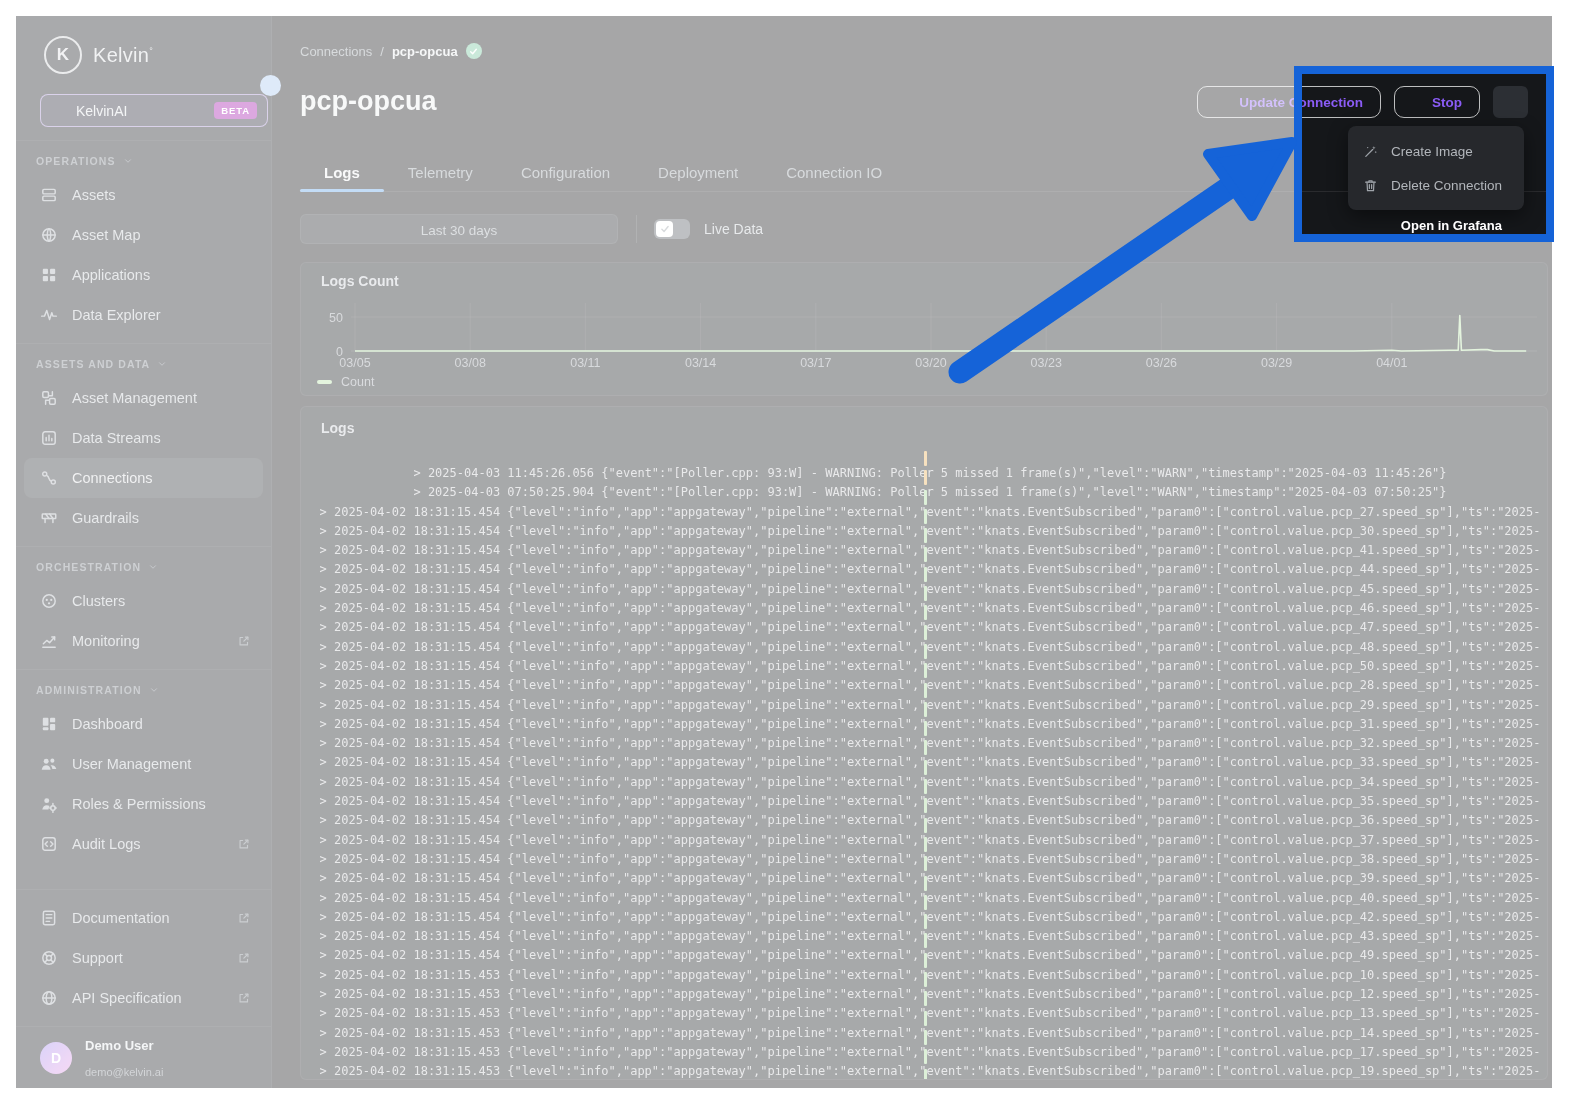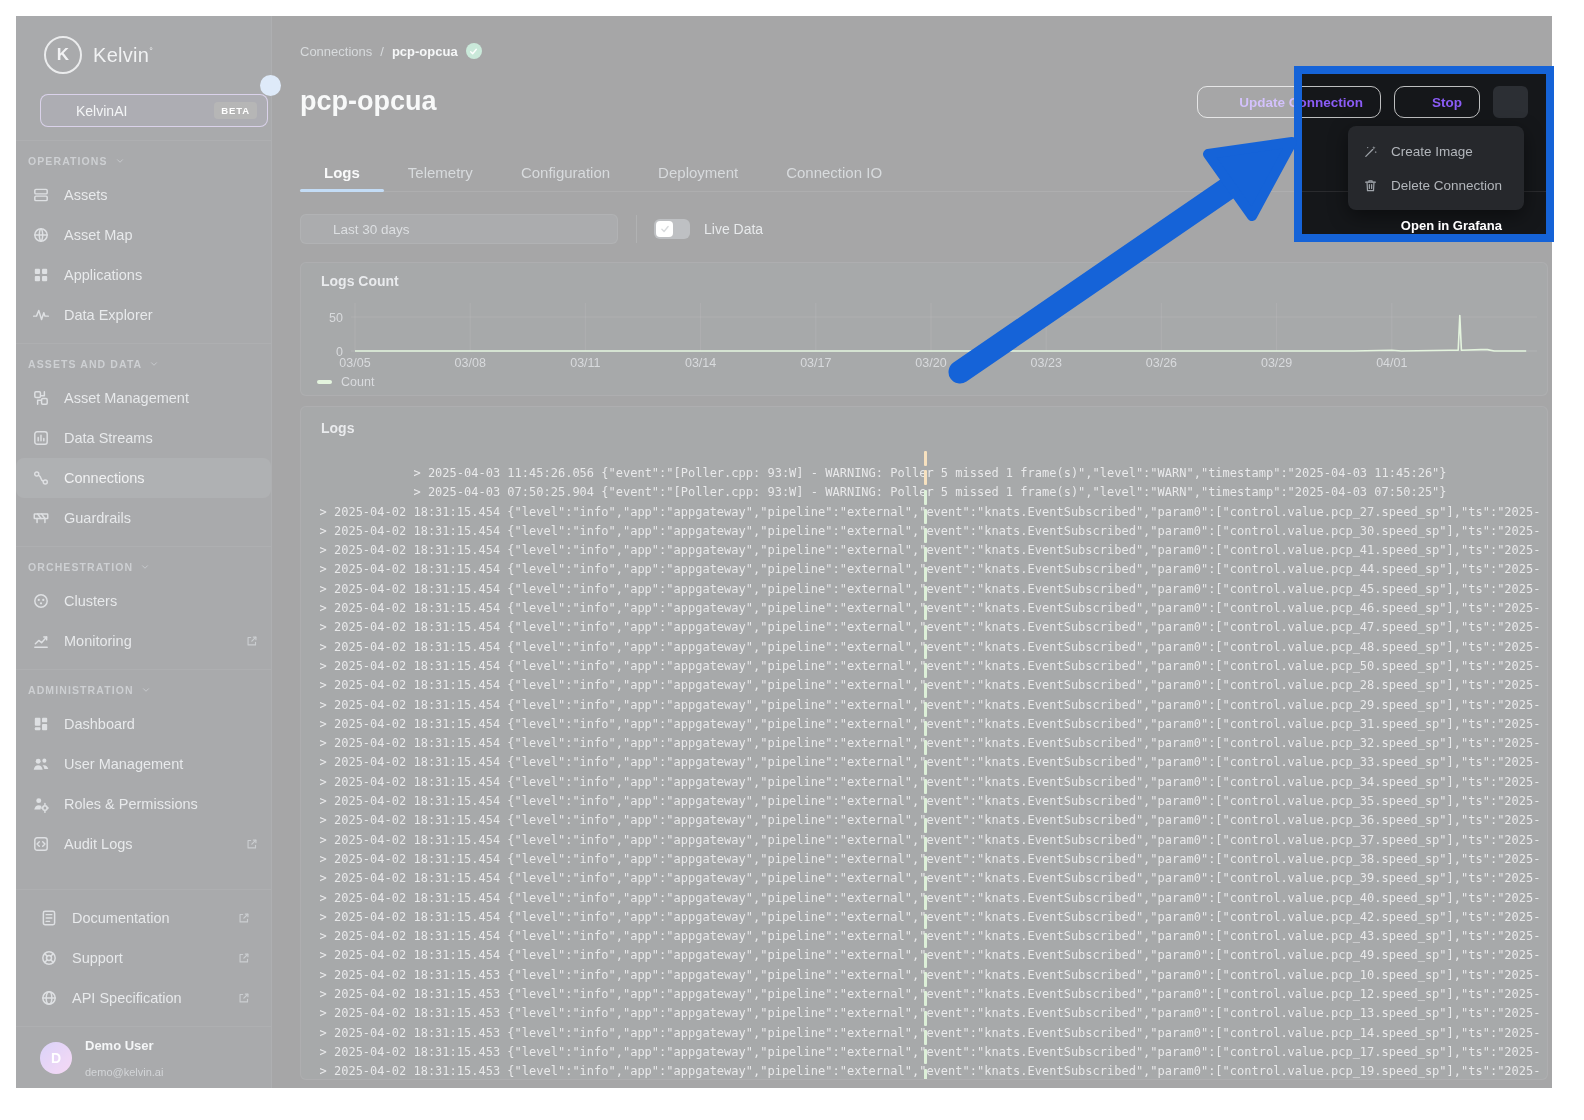--- a/index.html
+++ b/index.html
@@ -17,23 +17,23 @@
   .logo-word { font-size:20px; color:#d9dcdf; margin-left:11px; letter-spacing:.3px; }
   .logo-word sup { font-size:9px; }
   .collapse-btn { position:absolute; right:-10px; top:59px; width:21px; height:21px; border-radius:50%;
                   background:#a9c7ee; color:#1c55b0; display:flex; align-items:center; justify-content:center;
                   z-index:10; border:none; cursor:pointer; }
   .kelvin-ai { margin:0 12px 13px 24px; width:228px; height:33px; flex:none;
                border:1px solid rgba(186,160,238,.8); background:rgba(150,120,220,.10); border-radius:8px;
                display:flex; align-items:center; gap:9px; padding:0 10px; cursor:pointer; }
   .kelvin-ai .icn { color:#c7b3f2; }
   .kai-label { font-size:14px; color:#e1e4e8; }
-  .beta { margin-left:auto; background:#404040; color:#fff; font-size:9.5px; font-weight:700;
+  .beta { margin-left:auto; background:#a21caf; color:#fff; font-size:9.5px; font-weight:700;
           letter-spacing:.9px; padding:3px 7px; border-radius:4px; }
-  .sb-section { border-top:1px solid rgba(255,255,255,.06); padding:6px 0 8px; flex:none; }
+  .sb-section { border-top:1px solid rgba(255,255,255,.06); padding:6px 8px 8px; flex:none; }
   .sb-header { height:28px; display:flex; align-items:center; gap:7px; padding:0 12px;
                color:#7e848c; font-size:10.5px; font-weight:700; letter-spacing:1.1px; cursor:pointer; }
   .sb-header .icn { width:10px; height:10px; color:#7e848c; }
   .sb-item { height:40px; display:flex; align-items:center; padding:0 12px 0 16px; border-radius:8px;
              font-size:14.5px; gap:14px; cursor:pointer; color:#c3c7cc; }
   .sb-item.active { background:rgba(255,255,255,.08); color:#d9dcdf; }
   .icn { display:inline-flex; width:18px; height:18px; align-items:center; justify-content:center; color:#a9aeb5; }
   .icn svg { width:100%; height:100%; }
   .hdr-chev { width:10px !important; height:10px !important; }
   .ext { margin-left:auto; width:14px !important; height:14px !important; color:#787e86; }
@@ -65,21 +65,21 @@
   .btn-more .icn { width:16px; height:16px; color:#e8eaec; }
   .tabbar { position:absolute; left:28px; right:0; top:140px; height:36px;
             border-bottom:1px solid rgba(255,255,255,.09); display:flex; }
   .tab { padding:0 24px; line-height:34px; font-size:15px; color:#9aa0a7; cursor:pointer; position:relative; }
   .tab.active { color:#eef0f2; font-weight:600; }
   .tab.active::after { content:''; position:absolute; left:0; right:0; bottom:-1px; height:3px;
                        background:#63a3e6; border-radius:2px; }
   .filters { position:absolute; left:28px; top:198px; height:30px; display:flex; align-items:center; }
   .select { width:318px; height:30px; background:#24272c; border:1px solid rgba(255,255,255,.07);
             border-radius:6px; padding:0 10px; color:#a7adb4; font-size:13.5px; display:flex;
-            align-items:center; gap:8px; cursor:pointer; }
+            align-items:center; gap:8px; cursor:pointer;flex-direction:column; }
   .select .icn { width:14px; height:14px; color:#8d939a; }
   .sel-chev { margin-left:auto; }
   .vdiv { width:1px; height:28px; background:rgba(255,255,255,.13); margin:0 17px 0 18px; }
   .switch { width:36px; height:20px; border-radius:6px; background:#565b61; position:relative; cursor:pointer; }
   .knob { position:absolute; left:2px; top:2px; width:17px; height:16px; border-radius:4px; background:#fff;
           display:flex; align-items:center; justify-content:center; color:#9aa0a6; }
   .knob svg { width:10px; height:10px; }
   .live-label { margin-left:14px; font-size:14px; color:#c3c8cd; }
 
   .panel { position:absolute; left:28px; width:1248px; background:#1a1d21;

